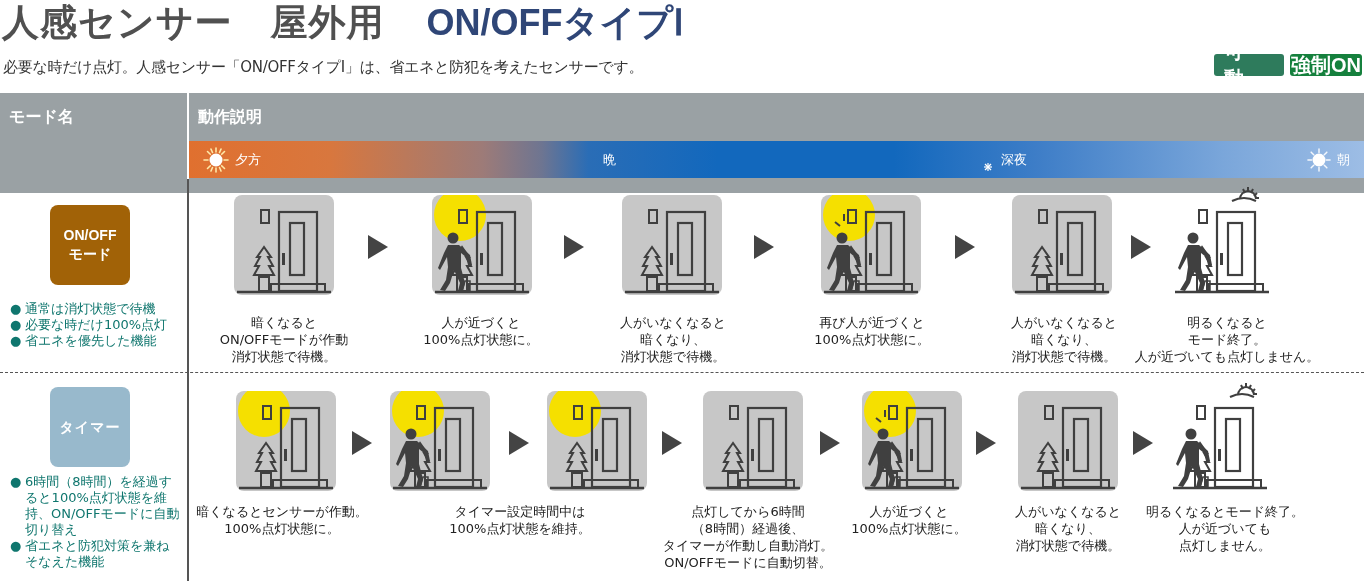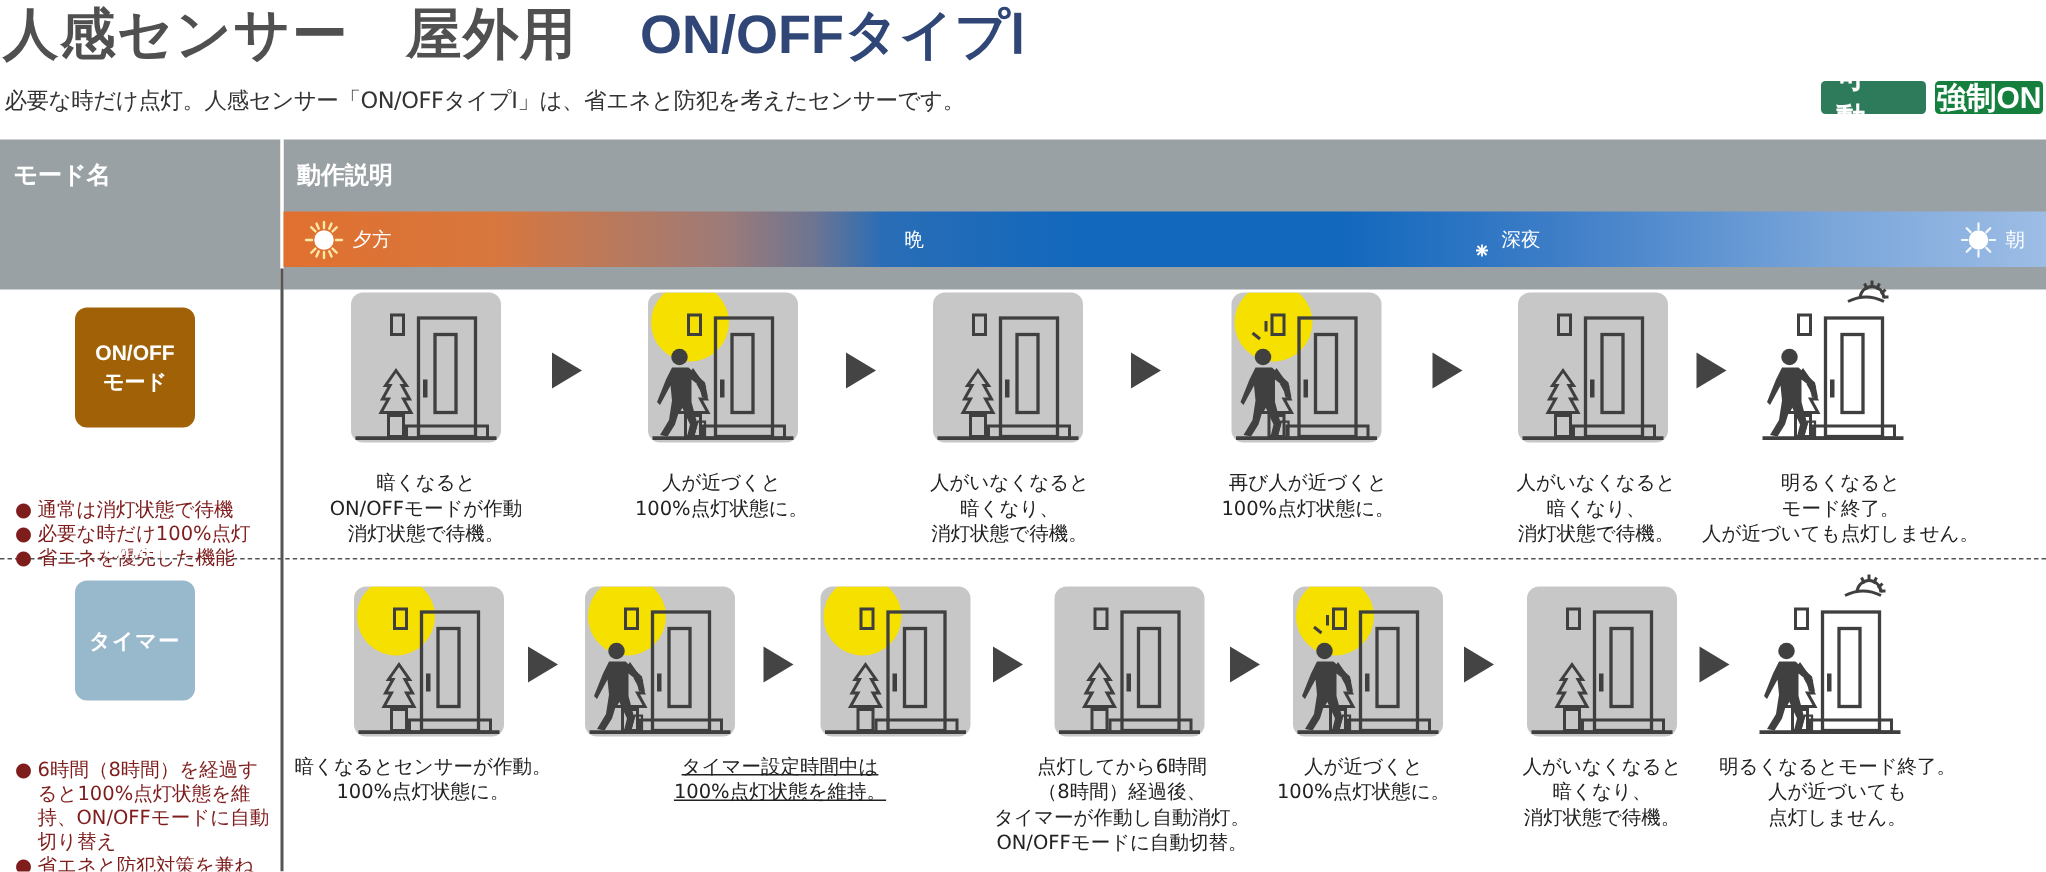--- a/index.html
+++ b/index.html
@@ -30,21 +30,21 @@
   .tb-item { position: absolute; top: 0; height: 37px; display: flex; align-items: center; color: #fff; font-size: 13px; }
   .tb-item svg { margin-right: 6px; }
 
   .vline { position: absolute; left: 187px; top: 179px; width: 2px; height: 402px; background: #555; }
   .hdash { position: absolute; left: 0; top: 372px; width: 1364px; border-top: 1.5px dashed #555; }
 
   .mode-box { position: absolute; left: 50px; width: 80px; border-radius: 8px; color: #fff; font-weight: bold; text-align: center; display: flex; flex-direction: column; align-items: center; justify-content: center; line-height: 19px; font-size: 14px; font-family: "Liberation Sans", "DejaVu Sans", sans-serif; }
   .mode-box.onoff { top: 205px; height: 80px; background: #a16207; }
   .mode-box.timer { top: 387px; height: 80px; background: #98b9cc; line-height: 18px; letter-spacing: 1px; gap: 42px; }
 
-  .bullets { position: absolute; left: 10px; font-size: 13px; color: #7f1d1d; line-height: 16px; margin-top: 32px; }
+  .bullets { position: absolute; left: 10px; font-size: 13px; color: #0f766e; line-height: 16px; }
   .bullets.r1 { top: 301px; }
   .bullets.r2 { top: 474px; line-height: 16px; }
   .bullets .b { padding-left: 15px; text-indent: -15px; }
   .bullets .b::before { content: "●"; display: inline-block; width: 15px; text-indent: 0; }
 
   .step { position: absolute; width: 100px; height: 100px; }
   .step .panel { position: absolute; inset: 0; border-radius: 8px; background: #c7c7c7; overflow: hidden; }
   .step.nopanel .panel { background: transparent; }
   .step svg { position: absolute; inset: 0; }
 
@@ -361,21 +361,21 @@
       <use href="#tree"></use>
       <use href="#person"></use>
       <use href="#morning-sun"></use>
     </svg>
 </div>
 
 <div class="caption" style="left:282px; top:503px;">
   <div>暗くなるとセンサーが作動。</div>
   <div>100%点灯状態に。</div>
 </div>
-<div class="caption" style="left:520px; top:503px;text-decoration:underline;">
+<div class="caption" style="left:520px; top:503px;">
   <div>タイマー設定時間中は</div>
   <div>100%点灯状態を維持。</div>
 </div>
 <div class="caption" style="left:748px; top:503px;">
   <div>点灯してから6時間</div>
   <div>（8時間）経過後、</div>
   <div>タイマーが作動し自動消灯。</div>
   <div>ON/OFFモードに自動切替。</div>
 </div>
 <div class="caption" style="left:909px; top:503px;">

